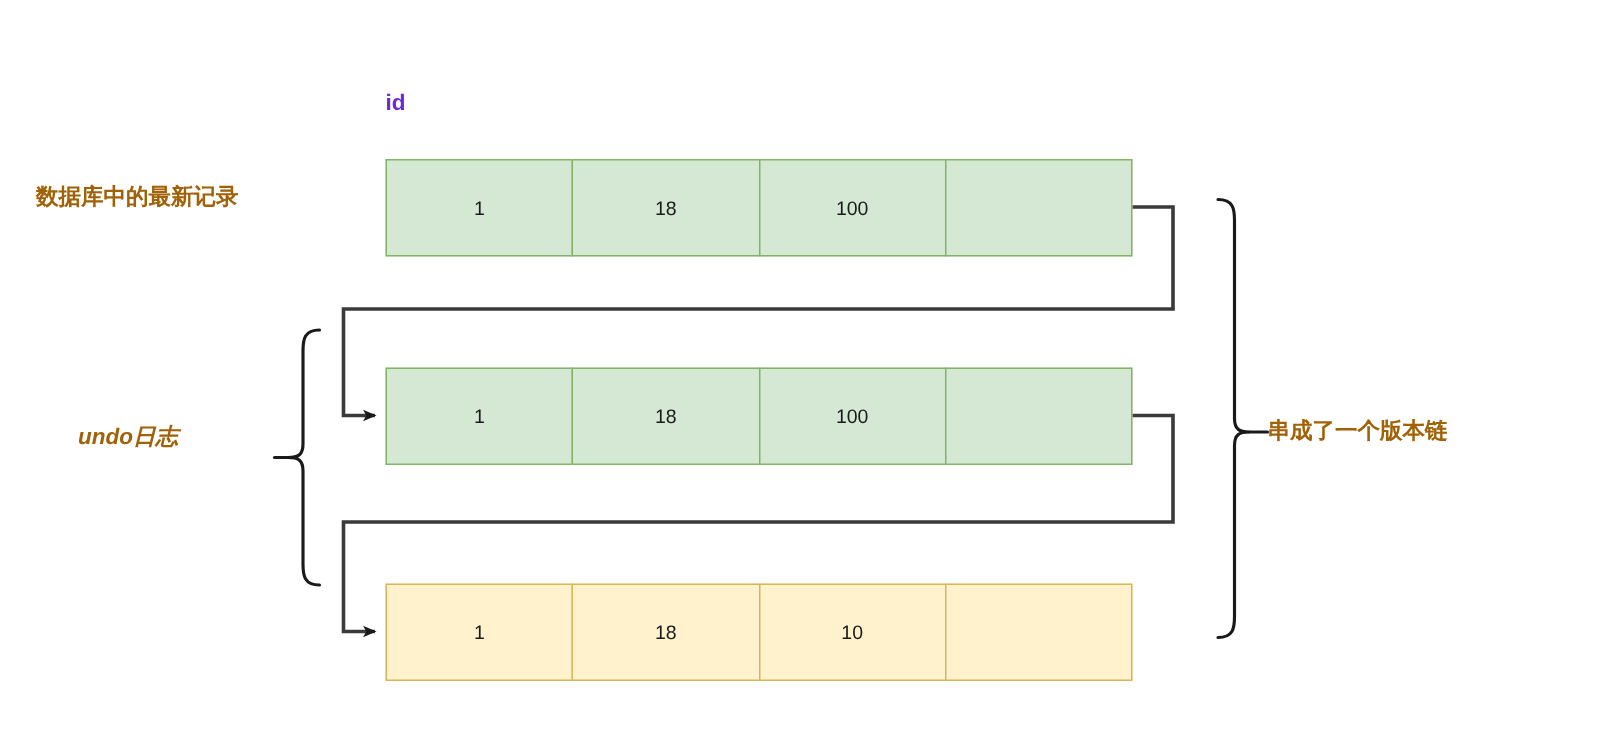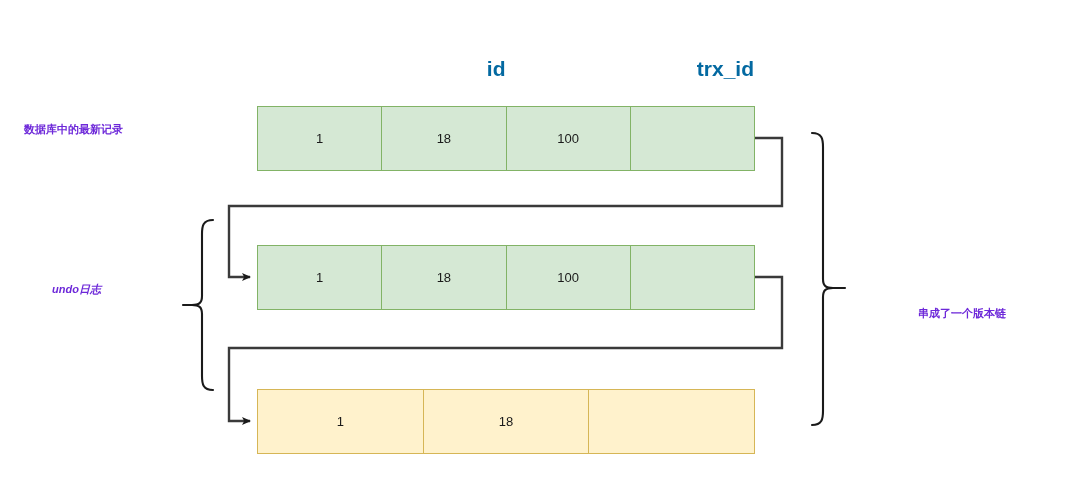--- a/index.html
+++ b/index.html
@@ -31,24 +31,24 @@
   .header-row {
     position: absolute;
     left: 257px;
     top: 56px;
     width: 497px;
     height: 26px;
     display: flex;
   }
   .header-cell {
     flex: 1 1 0;
-    text-align: right;
-    font-size: 21px;
+    text-align: left;
+    font-size: 15px;
     font-weight: bold;
-    color: #0369a1;
+    color: #6d28d9;
     line-height: 26px;
     white-space: nowrap;
   }
 
   
   .record-row {
     position: absolute;
     left: 257px;
     width: 497px;
     height: 65px;
@@ -75,28 +75,28 @@
     background: #fff2cc;
     border-color: #d6b656;
   }
   #row-latest  { top: 106px; }
   #row-undo-1  { top: 245px; }
   #row-undo-2  { top: 389px; }
 
   
   .side-label {
     position: absolute;
-    font-size: 11px;
+    font-size: 15px;
     font-weight: bold;
-    color: #6d28d9;
+    color: #a16207;
     white-space: nowrap;
   }
   #label-latest-record { left: 24px;  top: 122px; }
   #label-undo-log      { left: 52px;  top: 282px; font-style: italic; }
-  #label-version-chain { left: 918px; top: 278px; margin-top: 28px; }
+  #label-version-chain { left: 845px; top: 278px; }
 </style>
 </head>
 <body>
 
 <div id="canvas">
 
   <svg id="wires" viewBox="0 0 1080 497" xmlns="http://www.w3.org/2000/svg">
     <defs>
       <marker id="arrowhead" markerWidth="9" markerHeight="9" refX="8" refY="4.5" orient="auto" markerUnits="userSpaceOnUse">
         <path d="M0,0.6 L9,4.5 L0,8.4 L2.2,4.5 Z" fill="#1a1a1a"></path>
@@ -121,40 +121,40 @@
              L823,279
              C823,286 826,288 833,288
              C826,288 823,290 823,297
              L823,411
              C823,419 822,425 812,425" fill="none" stroke="#1a1a1a" stroke-width="2.1" stroke-linecap="round"></path>
     <path d="M833,288 L845,288" fill="none" stroke="#1a1a1a" stroke-width="2.1" stroke-linecap="round"></path>
   </svg>
 
   <div class="header-row">
     <div class="header-cell">id</div>
-    <div class="header-cell">trx_id</div>
   </div>
 
   <div class="record-row row-green" id="row-latest">
     <div class="cell">1</div>
     <div class="cell">18</div>
     <div class="cell">100</div>
     <div class="cell"></div>
   </div>
 
   <div class="record-row row-green" id="row-undo-1">
     <div class="cell">1</div>
     <div class="cell">18</div>
     <div class="cell">100</div>
     <div class="cell"></div>
   </div>
 
   <div class="record-row row-orange" id="row-undo-2">
     <div class="cell">1</div>
     <div class="cell">18</div>
+    <div class="cell">10</div>
     <div class="cell"></div>
   </div>
 
   <div class="side-label" id="label-latest-record">数据库中的最新记录</div>
 
   <div class="side-label" id="label-undo-log">undo日志</div>
 
   <div class="side-label" id="label-version-chain">串成了一个版本链</div>
 
 </div>

